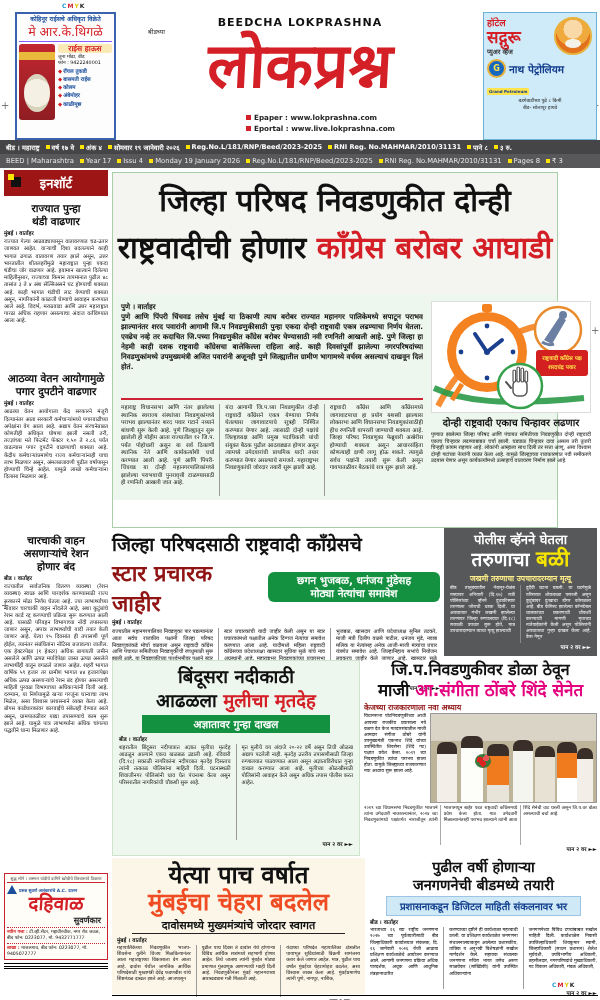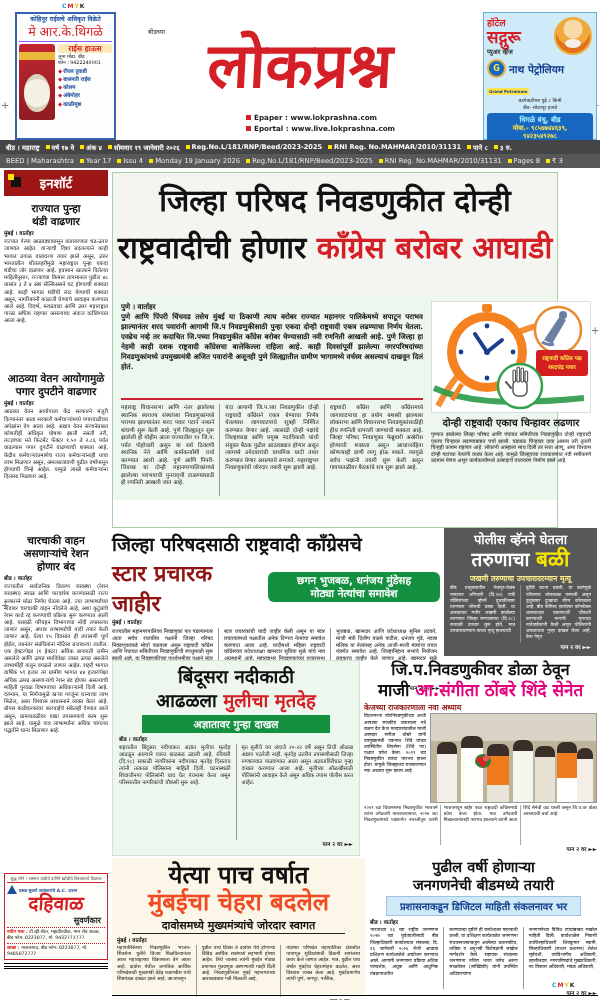--- a/index.html
+++ b/index.html
@@ -178,43 +178,39 @@
         <div class="it"><i>◆</i><span>रॉयल तुकडी</span></div>
         <div class="it"><i>◆</i><span>बासमती राईस</span></div>
         <div class="it"><i>◆</i><span>कोलम</span></div>
         <div class="it"><i>◆</i><span>अंबेमोहर</span></div>
         <div class="it"><i>◆</i><span>काळीमूछ</span></div>
       </div>
     </div>
   </div>
 
   <div class="abs mast-small">बीडच्या</div>
+  <div class="abs mast-top">BEEDCHA LOKPRASHNA</div>
   <div class="abs logo">लोकप्रश्न</div>
   <div class="abs eline" style="top:113px;"><i></i><span class="b">Epaper :</span> <span>www.lokprashna.com</span></div>
   <div class="abs eline" style="top:124px;"><i></i><span class="b">Eportal :</span> <span>www.live.lokprashna.com</span></div>
 
   <div class="abs adR">
     <div class="guru"></div>
     <div class="l1">हॉटेल</div>
     <div class="l2">सद्गुरू</div>
     <div class="l3">प्युअर व्हेज</div>
     <div class="petro">
       <div class="plogo">G</div>
       <div>
         <div class="pn">नाथ पेट्रोलियम</div>
       </div>
     </div>
     <span class="pbadge">Grand Petroleum</span>
     <div class="addr">बडगेवाडीच्या पुढे ८ किमी</div>
     <div class="addr">बीड- सोलापूर हायवे</div>
-    <div class="bluebox">
-      <div class="bn">थिगळे बंधू, बीड</div>
-      <div class="bp">मोबा.- ९८५७७४४६३९,</div>
-      <div class="bp">९४२३५४९२७८</div>
-    </div>
   </div>
 
   <div class="abs ibar r1">
     <span class="seg">बीड । महाराष्ट्र</span>
     <span class="seg">
         <i class="yb"></i>
         <span>वर्ष १७ वे</span>
       </span>
     <span class="seg">
         <i class="yb"></i>

